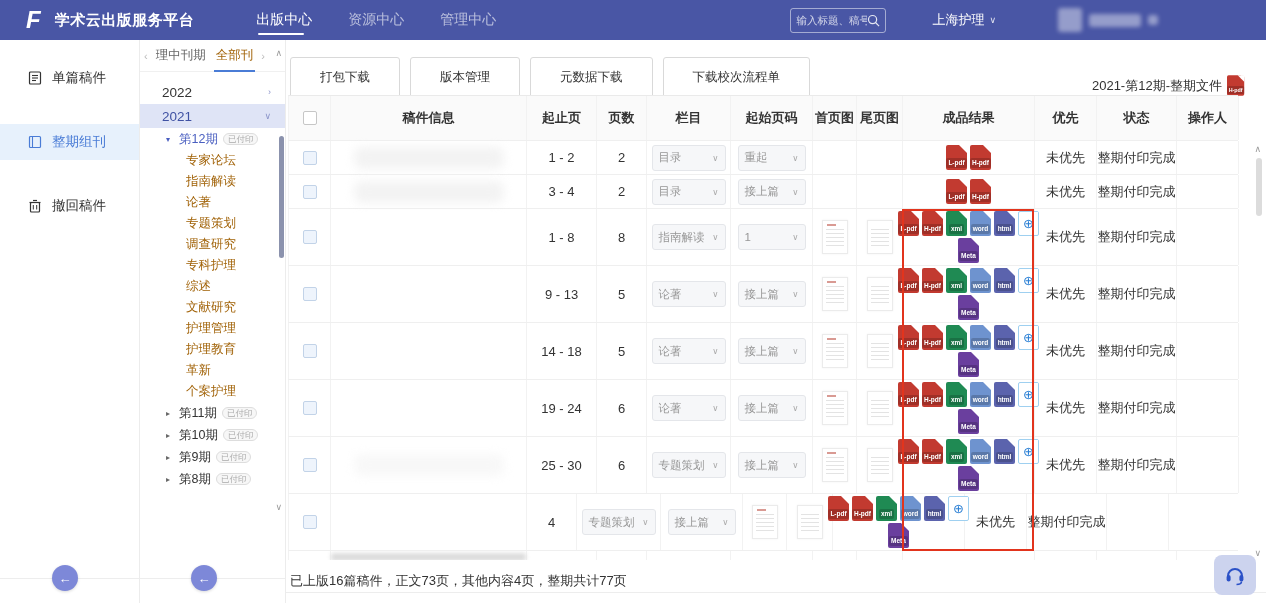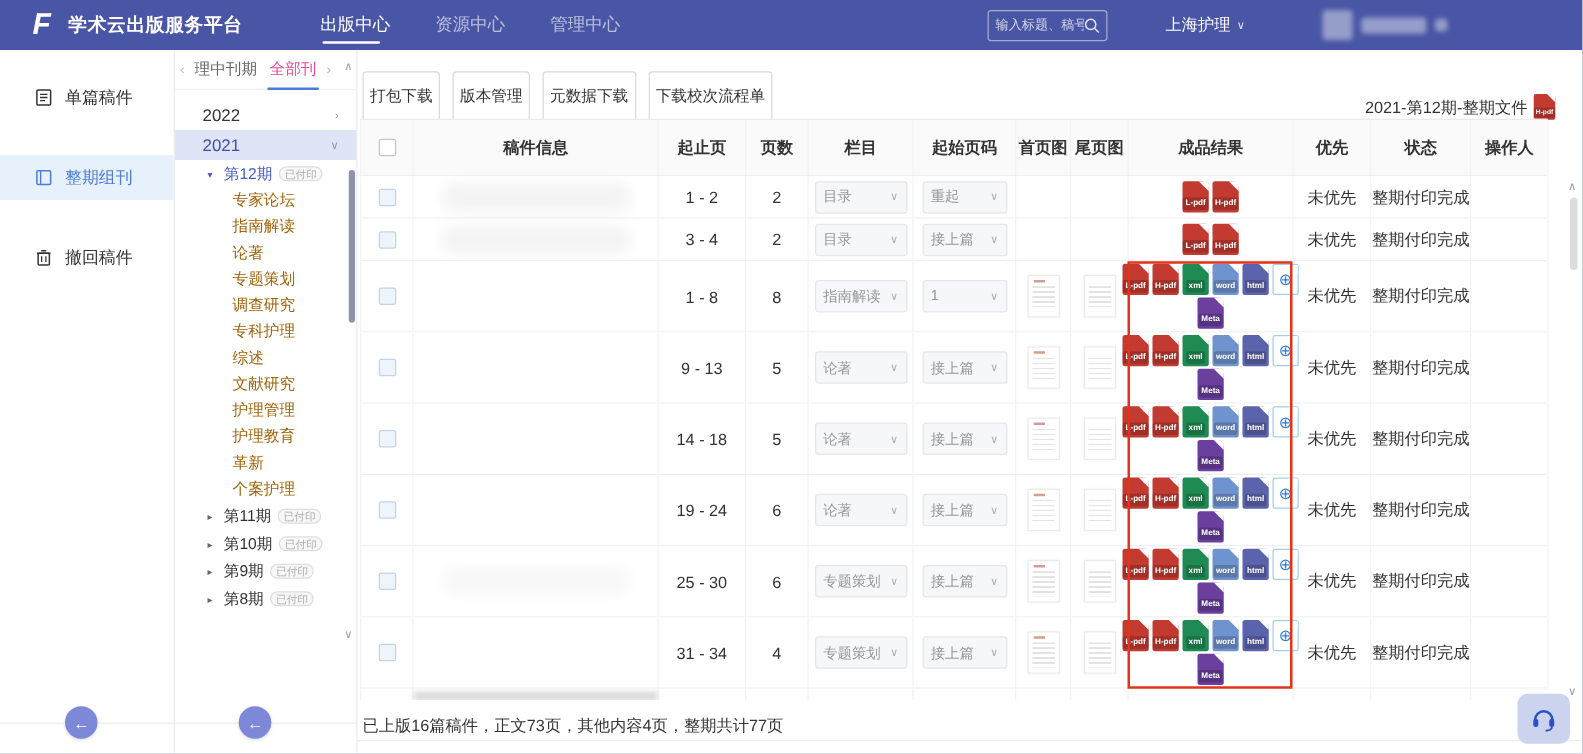--- a/index.html
+++ b/index.html
@@ -35,21 +35,21 @@
   .sb1-item { height:36px; display:flex; align-items:center; gap:9px; padding-left:27px; font-size:13.5px; color:#333; cursor:pointer; margin-top:28px; }
   .sb1-item:first-child { margin-top:20px; }
   .sb1-item.active { background:#e7f1fc; color:#4a7cd6; }
   .sb1-item svg { flex:none; }
 
   
   .sb2 { position:relative; width:146px; border-right:1px solid #ececec; flex:none; font-size:13px; }
   .tabs { height:32px; display:flex; align-items:center; padding:0 10px 0 4px; border-bottom:1px solid #f0f0f0; gap:6px; }
   .tab-arrow { color:#bbb; font-size:11px; cursor:pointer; }
   .tab { font-size:12.5px; color:#666; height:32px; display:flex; align-items:center; position:relative; cursor:pointer; padding:0 2px; }
-  .tab.active { color:#ec4899; }
+  .tab.active { color:#a16207; }
   .tab.active::after { content:""; position:absolute; left:0; right:0; bottom:0; height:2px; background:#4a7cd6; }
   .tree { padding-top:8px; }
   .tree-year { height:24px; display:flex; align-items:center; padding:0 14px 0 22px; color:#333; font-size:13.5px; cursor:pointer; justify-content:space-between; }
   .tree-year.selected { background:#dfe4f6; color:#3f51a3;gap:36px; }
   .tree-year .yr-caret { font-size:9px; color:#8a93c9; }
   .tree-issue { height:22px; display:flex; align-items:center; gap:5px; padding-left:26px; color:#333; font-size:12.5px; cursor:pointer; }
   .tree-issue .i-caret { font-size:8px; color:#666; width:8px; }
   .tree-issue.open { color:#4a5fc0; }
   .tree-issue.open .i-caret { color:#4a5fc0; }
   .badge { font-size:8.5px; color:#ababab; border:1px solid #ddd; background:#f7f7f7; border-radius:7px; padding:1px 4px; line-height:1; }
@@ -59,21 +59,21 @@
   .sb2-scroll-dn { position:absolute; top:462px; right:3px; color:#999; font-size:9px; }
 
   .sb-footline { position:absolute; left:0; right:0; top:538px; height:1px; background:#ededed; }
   .collapse-btn { position:absolute; top:525px; width:26px; height:26px; border-radius:50%; background:#7d88d8; color:#fff; display:flex; align-items:center; justify-content:center; font-size:13px; cursor:pointer; z-index:2; box-shadow:0 1px 3px rgba(0,0,0,.15); }
   .sb1 .collapse-btn { left:52px; }
   .sb2 .collapse-btn { left:51px; }
 
   
   .main { position:relative; flex:1; }
   .toolbar { position:absolute; top:17px; left:4px; display:flex; gap:10px; }
-  .tbtn { background:#fff; border:1px solid #d9d9d9; border-radius:3px; height:41px; padding:0 5px; font-size:12.5px; color:#333; cursor:pointer; font-family:inherit;text-align:center; }
+  .tbtn { background:#fff; border:1px solid #d9d9d9; border-radius:3px; height:41px; padding:0 29px; font-size:12.5px; color:#333; cursor:pointer; font-family:inherit;text-align:center; }
   .issue-file { position:absolute; top:33px; right:18px; display:flex; align-items:center; gap:5px; font-size:13px; color:#333; cursor:pointer; }
 
   
   .tablewrap { position:absolute; top:55px; left:2px; width:950px; }
   .t-row { display:flex; border-bottom:1px solid #efefef; border-left:1px solid #f2f2f2; align-items:center; background:#fff; }
   .t-head { background:#fafafa; height:46px; border-top:1px solid #eaeaea; font-weight:bold;align-items:center; }
   .t-row.short { height:34px; }
   .t-row.tall { height:57px; }
   .t-row.partial { height:9px; overflow:hidden; border-bottom:none; align-items:flex-start; }
   .cell { height:100%; display:flex; align-items:center; justify-content:center; border-right:1px solid #f2f2f2; font-size:13px; color:#333; position:relative; flex:none; }
@@ -648,21 +648,20 @@
               </div>
               <div class="cell w-prio">未优先</div>
               <div class="cell w-status">整期付印完成</div>
               <div class="cell w-op"></div>
             </div>
             <div class="t-row tall">
               <div class="cell w-cb">
                 <span class="cb"></span>
               </div>
               <div class="cell w-info"></div>
-              <div class="cell w-pages">31 - 34</div>
               <div class="cell w-count">4</div>
               <div class="cell w-col">
                 <span class="sel sel-col">
                   <span>专题策划</span>
                   <span class="sc">∨</span>
                 </span>
               </div>
               <div class="cell w-start">
                 <span class="sel sel-start">
                   <span>接上篇</span>

